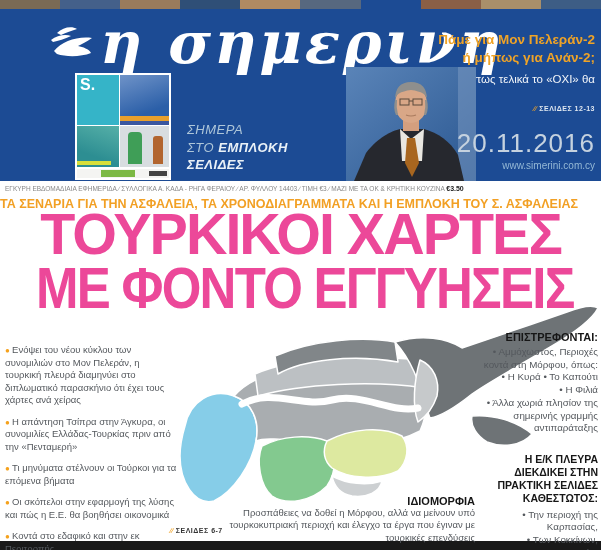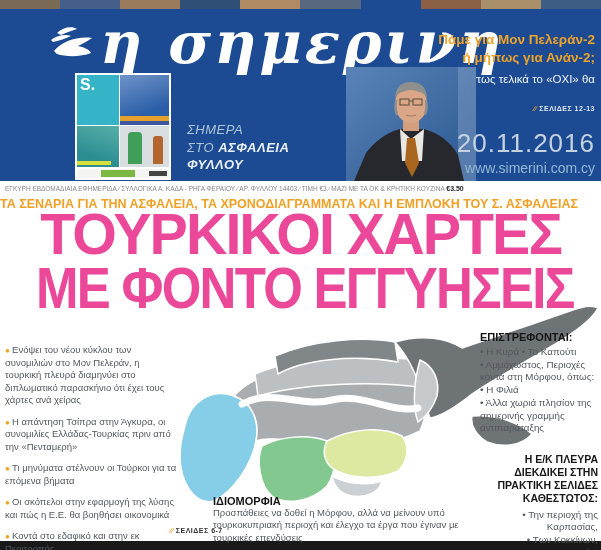--- a/index.html
+++ b/index.html
@@ -43,21 +43,21 @@
   .mag .strip .g{position:absolute;left:24px;top:1px;width:34px;height:7px;background:#7cb944;}
   .mag .strip .d{position:absolute;right:2px;top:2px;width:18px;height:5px;background:#444;}
 
   .promo{position:absolute;left:187px;top:112px;color:#aec6d9;font-size:13px;
          line-height:1.35;letter-spacing:.5px;font-style:italic;}
   .promo .b{font-weight:bold;color:#e9f1f7;}
 
   .portrait{position:absolute;left:346px;top:58px;width:130px;height:114px;}
 
   .date{position:absolute;right:6px;top:119px;font-size:26px;color:#c5d2df;letter-spacing:1px;}
-  .website{position:absolute;right:6px;top:151px;font-size:14px;color:#94b8d5;}
+  .website{position:absolute;right:6px;top:151px;font-size:10px;color:#94b8d5;}
 
   
   .infoline{position:absolute;left:0;top:181px;width:601px;height:15px;background:#fff;
             font-size:6.5px;color:#888;line-height:15px;padding-left:5px;box-sizing:border-box;
             white-space:nowrap;overflow:hidden;}
   .infoline .price{font-weight:bold;color:#222;font-size:7px;}
 
   .kicker{position:absolute;left:0;top:197px;width:595px;text-align:left;color:#f2a024;
           font-weight:bold;font-size:12.5px;}
 
@@ -65,28 +65,28 @@
             font-weight:bold;line-height:.93;z-index:2;}
   .hl1{font-size:58px;letter-spacing:-2px;transform:scaleX(.99);transform-origin:center;white-space:nowrap;}
   .hl2{font-size:58px;letter-spacing:-2px;transform:scaleX(.88);transform-origin:center;white-space:nowrap;}
 
   .map{position:absolute;left:172px;top:296px;width:426px;height:230px;z-index:1;}
 
   .left-col{position:absolute;left:5px;top:344px;width:172px;z-index:3;}
   .bullet{font-size:9.5px;color:#54585d;line-height:1.32;margin-bottom:9px;}
   .bullet::before{content:"● ";color:#f5a21d;font-size:8px;}
 
-  .right-col{position:absolute;right:3px;top:331px;width:118px;z-index:3;}
+  .right-col{position:absolute;right:3px;top:331px;width:118px;text-align:right;z-index:3;}
   .rtitle{font-size:11px;font-weight:bold;color:#161616;margin-bottom:3px;}
   .ritem{font-size:9.8px;color:#54585d;line-height:1.3;}
 
   .claim{position:absolute;right:3px;top:453px;width:122px;text-align:right;z-index:3;}
   .claim .rtitle{font-size:10.5px;line-height:1.25;}
 
-  .idio{position:absolute;right:126px;top:495px;width:262px;text-align:left;z-index:3;}
+  .idio{position:absolute;right:126px;top:495px;width:262px;text-align:right;z-index:3;}
   .idio-title{font-size:11px;font-weight:bold;color:#161616;}
   .idio-text{font-size:9.5px;color:#54585d;line-height:1.3;}
 
   .pages67{position:absolute;left:170px;top:527px;color:#333;z-index:3;}
 
   .bottom-bar{position:absolute;left:0;top:541px;width:601px;height:9px;background:#191919;}
 </style>
 </head>
 <body>
 
@@ -136,22 +136,22 @@
           <div class="fig2"></div>
         </div>
       <div class="strip">
           <div class="g"></div>
           <div class="d"></div>
         </div>
     </div>
 
     <div class="promo">
       <div>ΣΗΜΕΡΑ</div>
-      <div><span>ΣΤΟ </span><span class="b">ΑΣΦΑΛΕΙΑ</span></div>
-      <div class="b">ΦΥΛΛΟΥ</div>
+      <div><span>ΣΤΟ </span><span class="b">ΕΜΠΛΟΚΗ</span></div>
+      <div class="b">ΣΕΛΙΔΕΣ</div>
     </div>
 
     <svg class="portrait" viewBox="0 0 130 114">
       <defs>
         <linearGradient id="pbg" x1="0" y1="0" x2="1" y2="1">
           <stop offset="0" stop-color="#5a84b8"></stop>
             <stop offset="1" stop-color="#2a5791"></stop>
         </linearGradient>
       </defs>
       <rect x="0" y="0" width="130" height="114" fill="url(#pbg)"></rect>
@@ -205,22 +205,22 @@
     <div class="bullet">Ενόψει του νέου κύκλου των συνομιλιών στο Μον Πελεράν, η τουρκική πλευρά διαμηνύει στο διπλωματικό παρασκήνιο ότι έχει τους χάρτες ανά χείρας</div>
     <div class="bullet">Η απάντηση Τσίπρα στην Άγκυρα, οι συνομιλίες Ελλάδας-Τουρκίας πριν από την «Πενταμερή»</div>
     <div class="bullet">Τι μηνύματα στέλνουν οι Τούρκοι για τα επόμενα βήματα</div>
     <div class="bullet">Οι σκόπελοι στην εφαρμογή της λύσης και πώς η Ε.Ε. θα βοηθήσει οικονομικά</div>
     <div class="bullet">Κοντά στο εδαφικό και στην εκ Περιτροπής</div>
 
   </div>
 
   <div class="right-col">
     <div class="rtitle">ΕΠΙΣΤΡΕΦΟΝΤΑΙ:</div>
+    <div class="ritem">• Αμμόχωστος, Περιοχές κοντά στη Μόρφου, όπως:</div>
     <div class="ritem">• Η Κυρά • Το Καπούτι</div>
-    <div class="ritem">• Αμμόχωστος, Περιοχές κοντά στη Μόρφου, όπως:</div>
     <div class="ritem">• Η Φιλιά</div>
     <div class="ritem">• Άλλα χωριά πλησίον της σημερινής γραμμής αντιπαράταξης</div>
   </div>
 
   <div class="claim">
     <div class="rtitle">Η Ε/Κ ΠΛΕΥΡΑ ΔΙΕΚΔΙΚΕΙ ΣΤΗΝ ΠΡΑΚΤΙΚΗ ΣΕΛΙΔΕΣ ΚΑΘΕΣΤΩΤΟΣ:</div>
     <div class="ritem">• Την περιοχή της Καρπασίας,</div>
     <div class="ritem">• Των Κοκκίνων,</div>
     <div class="ritem">• Του Κορμακίτη</div>
   </div>

